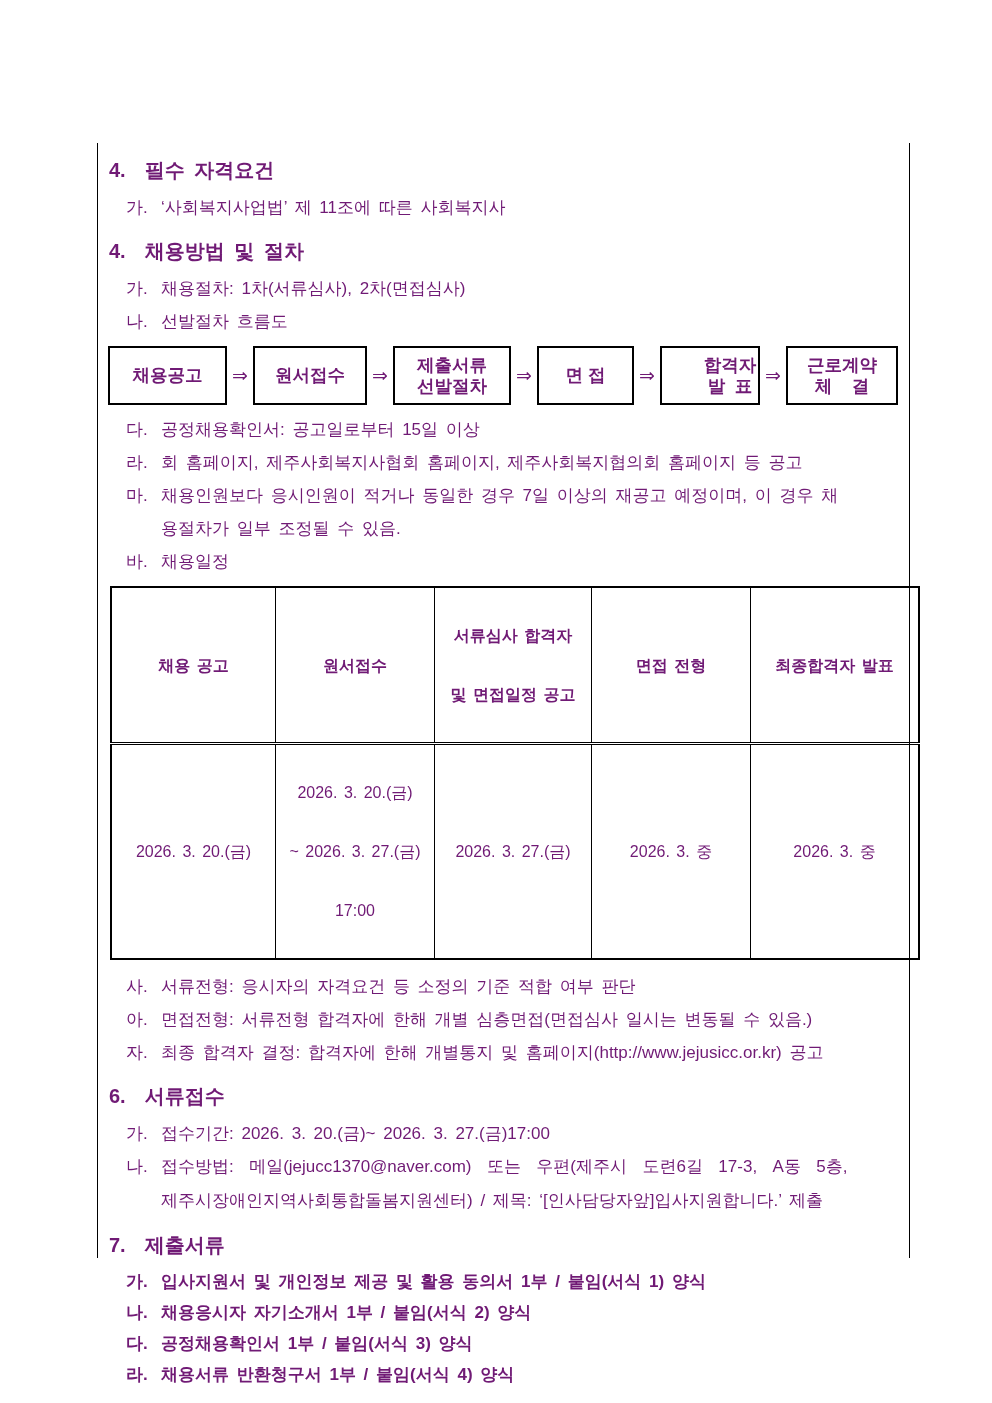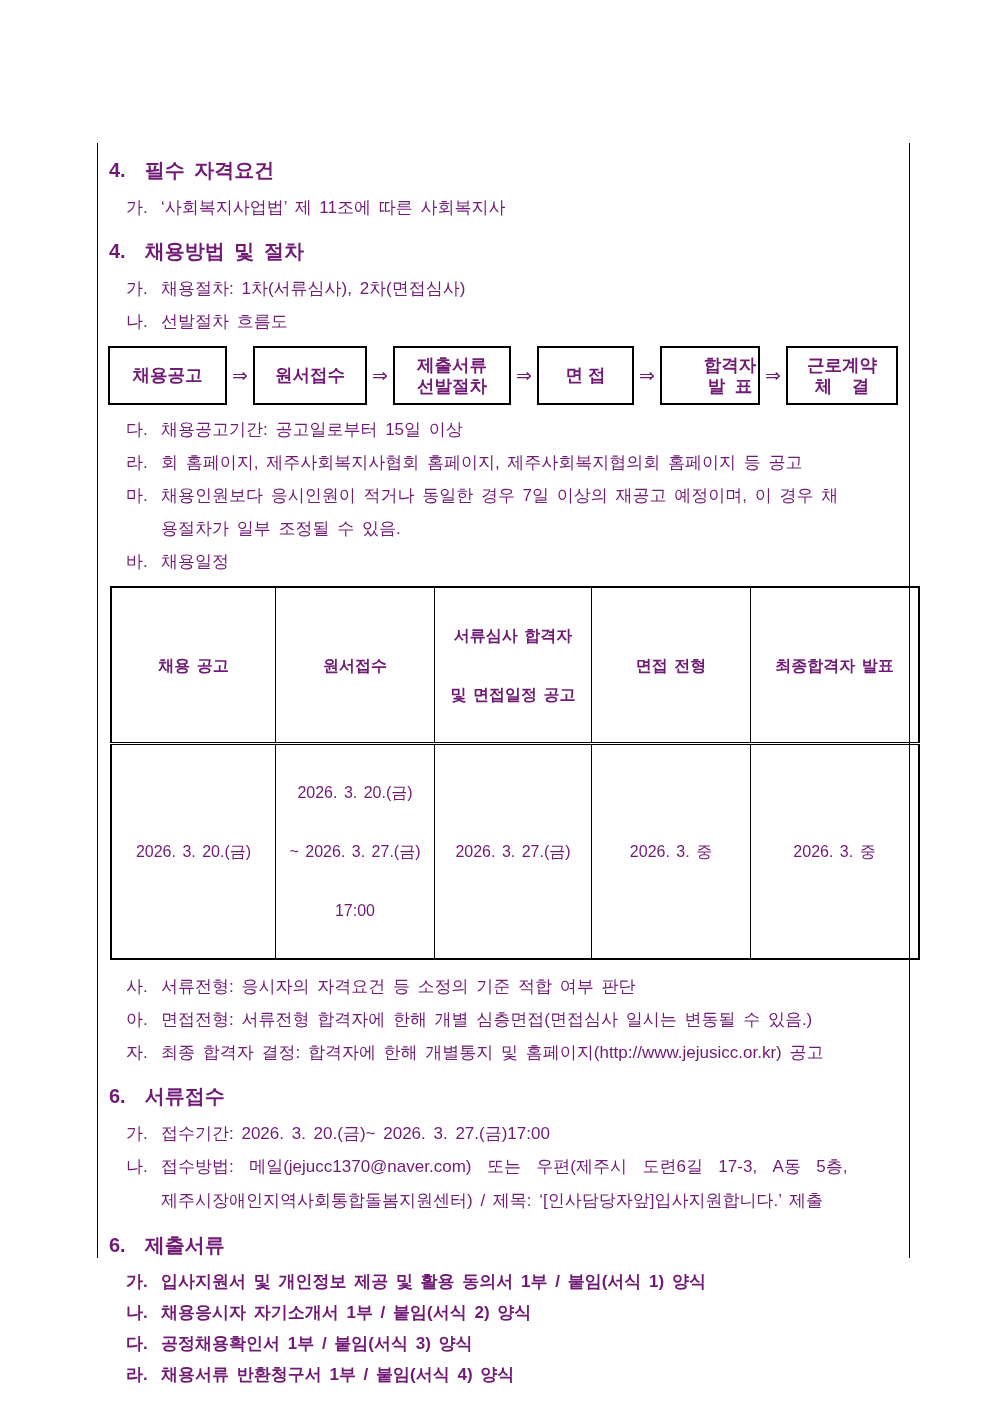--- a/index.html
+++ b/index.html
@@ -103,21 +103,21 @@
       <span class="farrow">⇒</span>
       <div class="fbox fb6">
         <span>근로계약</span>
         <span>체    결</span>
       </div>
     </div>
 
     <div class="item">
       <span class="lbl">다.</span>
       <div class="lines">
-          <div class="ln">채용공고기간: 공고일로부터 15일 이상</div>
+          <div class="ln">공정채용확인서: 공고일로부터 15일 이상</div>
         </div>
     </div>
     <div class="item">
       <span class="lbl">라.</span>
       <div class="lines">
         <div class="ln">회 홈페이지, 제주사회복지사협회 홈페이지, 제주사회복지협의회 홈페이지 등 공고</div>
       </div>
     </div>
     <div class="item">
       <span class="lbl">마.</span>
@@ -188,21 +188,21 @@
         </div>
     </div>
     <div class="item s6na">
       <span class="lbl">나.</span>
       <div class="lines">
         <div class="ln"><span>접수방법:  메일(jejucc1370@naver.com)  또는  우편(</span><b>제주시  도련6길  17-3,  A동  5층,</b></div>
         <div class="ln"><b>제주시장애인지역사회통합돌봄지원센터</b><span>) / </span><b>제목: ‘[인사담당자앞]입사지원합니다.’</b><span> 제출</span></div>
       </div>
     </div>
 
-    <div class="sec-heading">6.  제출서류</div>
+    <div class="sec-heading">7.  제출서류</div>
     <div class="item s7">
       <span class="lbl">가.</span>
       <div class="lines">
           <div class="ln">입사지원서 및 개인정보 제공 및 활용 동의서 1부 / 붙임(서식 1) 양식</div>
         </div>
     </div>
     <div class="item s7">
       <span class="lbl">나.</span>
       <div class="lines">
           <div class="ln">채용응시자 자기소개서 1부 / 붙임(서식 2) 양식</div>

